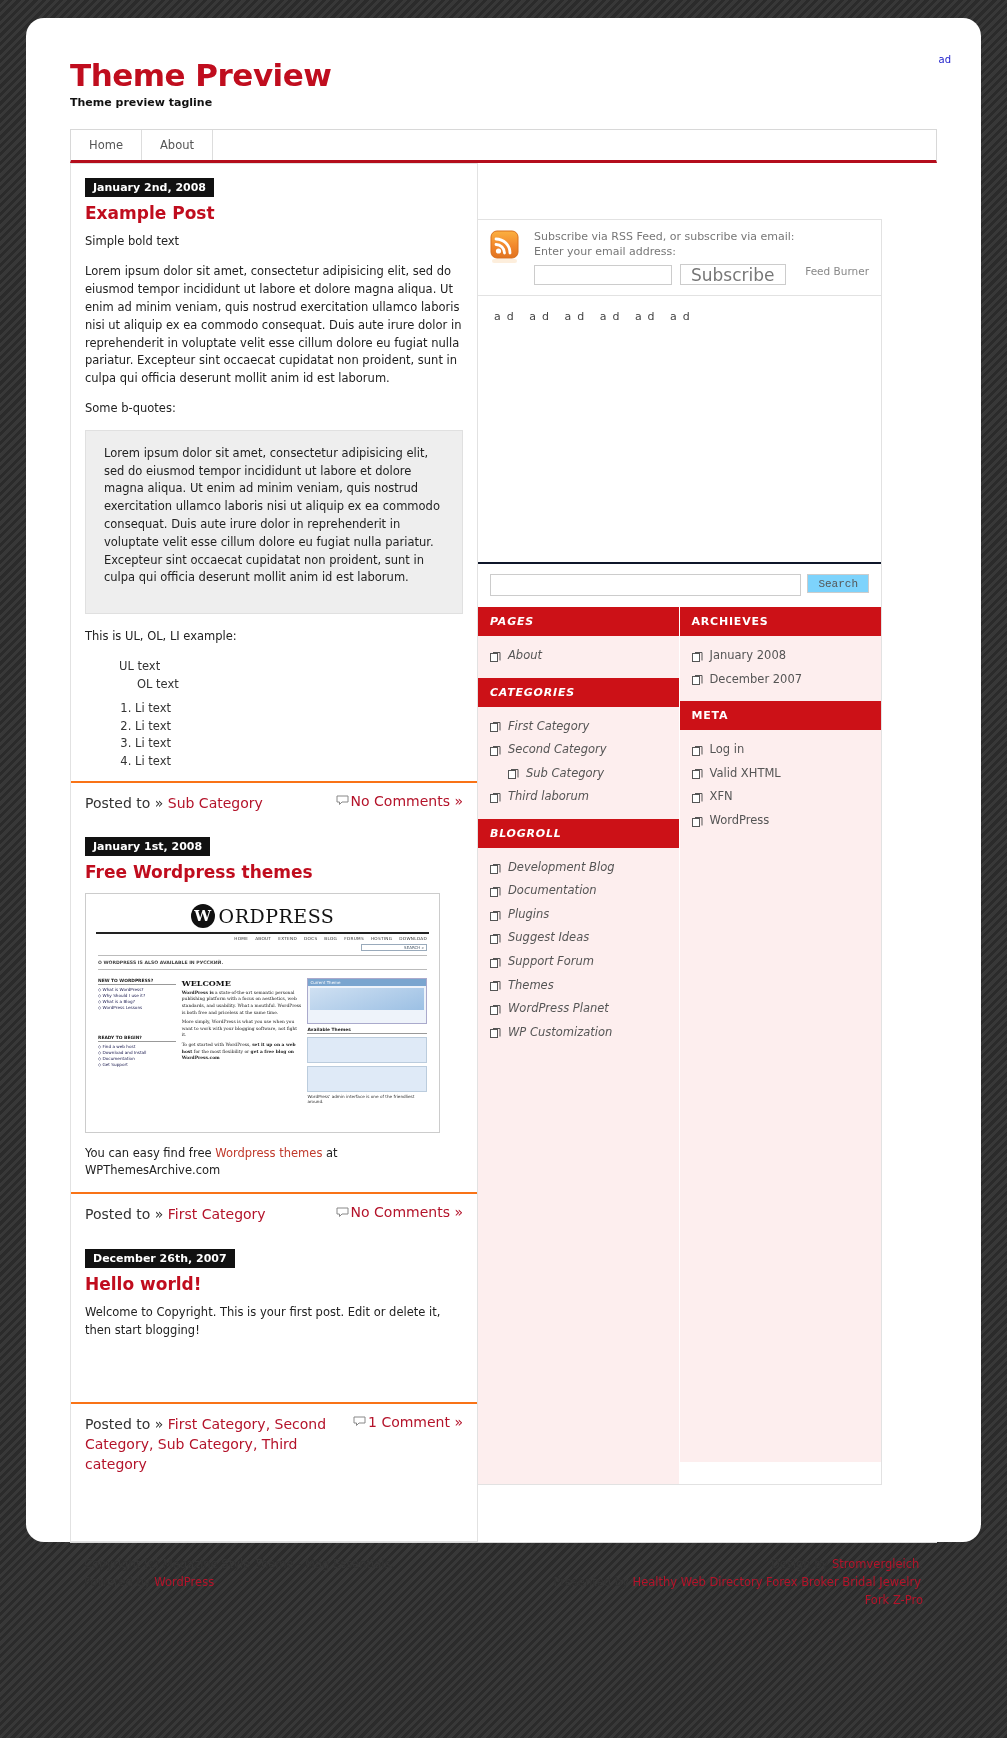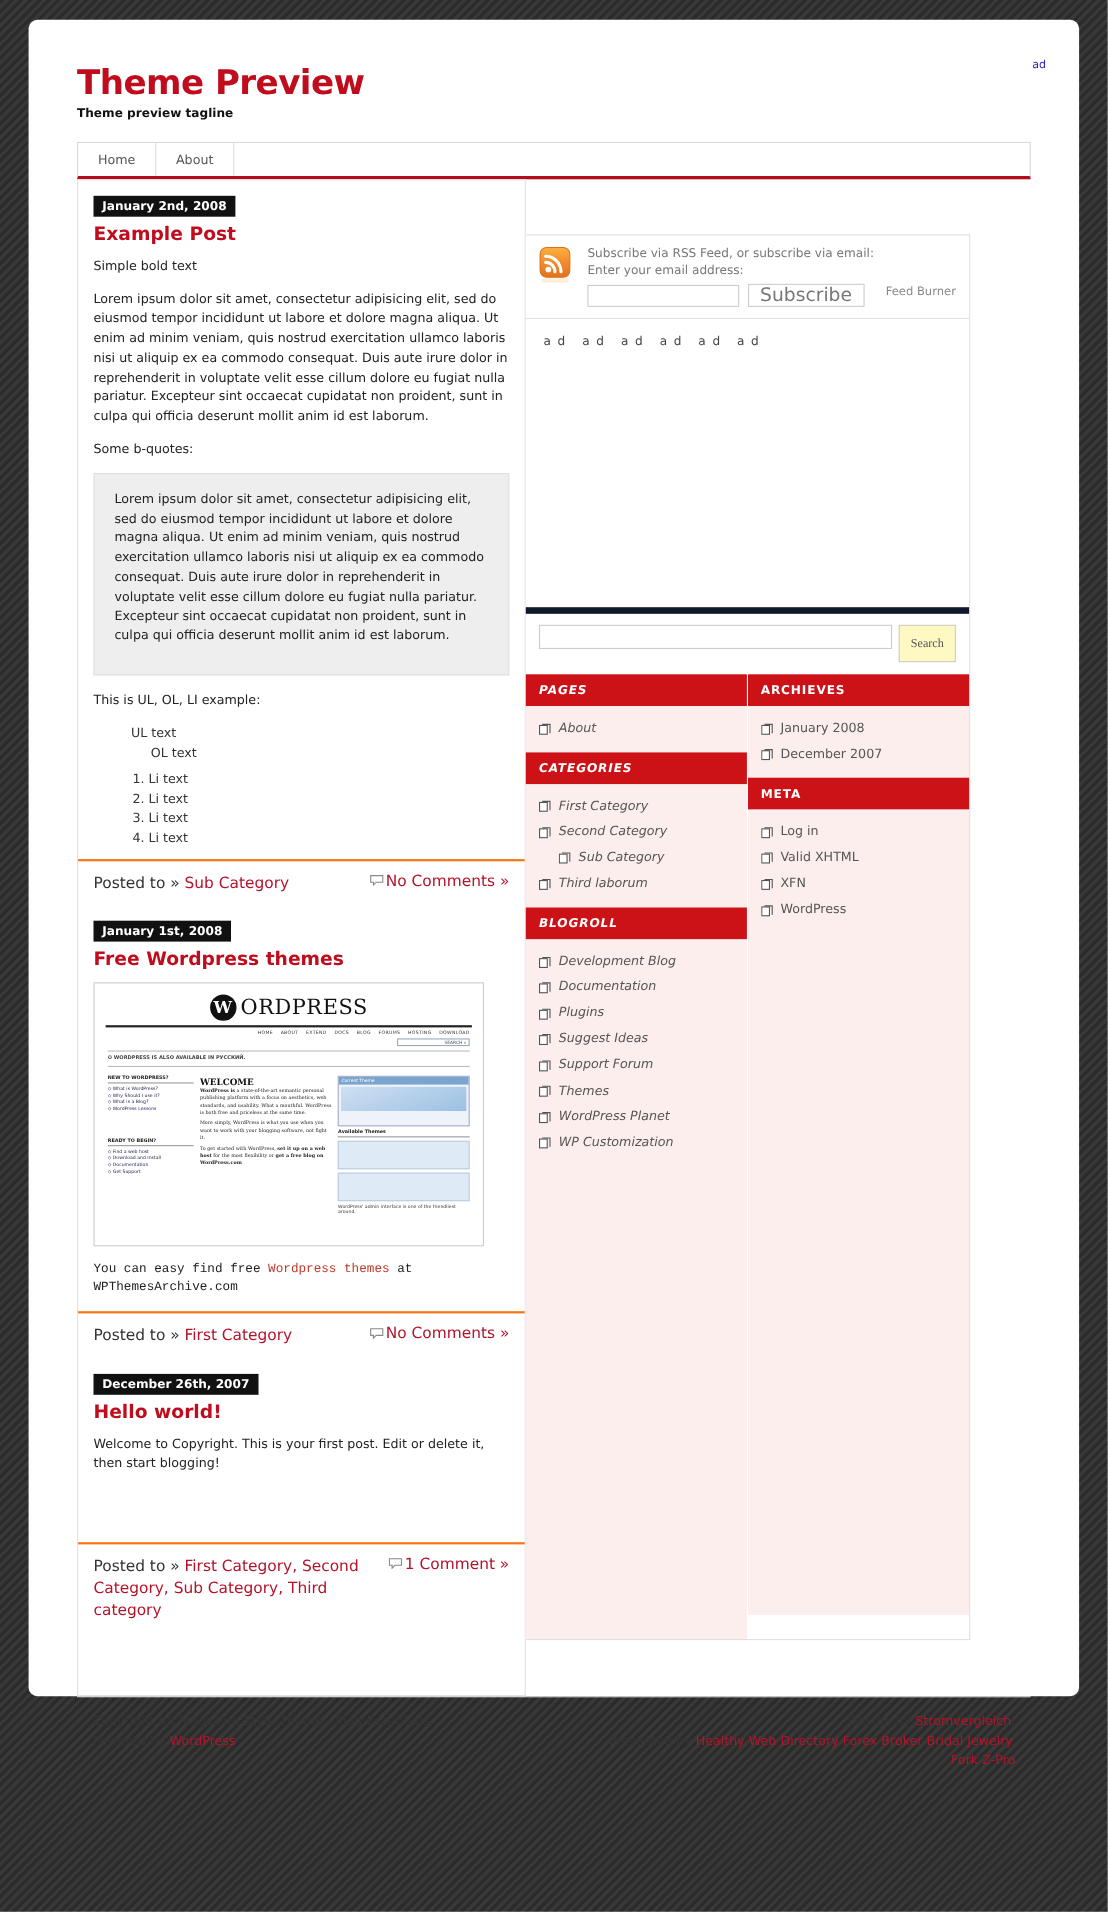--- a/index.html
+++ b/index.html
@@ -8,21 +8,21 @@
     width:1007px; height:1738px;
     background:
       repeating-linear-gradient(135deg, #2b2b2b 0px, #2b2b2b 3px, #383838 3px, #383838 6px);
     font-family:"DejaVu Sans", sans-serif;
     font-size:12px; color:#333;
   }
   .page-shell {
     position:absolute; left:26px; top:18px;
     width:955px; height:1524px;
     background:#fff;
-    border-radius:8px;
+    border-radius:18px;
     padding:22px;
   }
   .inner { width:911px; position:relative; }
 
   
   .site-header { position:relative; padding:18px 0 4px 22px; }
   .site-title {
     font-family:"DejaVu Sans", sans-serif;
     font-weight:bold; font-size:31px; color:#c00d1e;
     letter-spacing:-0.5px; margin:0 0 4px 0; line-height:1.1;
@@ -124,48 +124,48 @@
   .wp-c3 { width:120px; }
   .wp-head-sm { font-size:4.4px; font-weight:bold; color:#222; border-bottom:1px solid #999; padding-bottom:1px; margin-bottom:2px; }
   .wp-li { font-size:4.2px; color:#225; margin-bottom:1px; }
   .wp-h2 { font-size:8px; font-weight:bold; color:#111; margin:0 0 2px 0; font-family:"DejaVu Serif",serif;}
   .wp-para { font-size:4.4px; color:#222; line-height:1.5; font-family:"DejaVu Serif",serif; }
   .wp-box { border:1px solid #aac; background:#eef3fa; height:46px; margin-bottom:3px; position:relative; }
   .wp-box-title { font-size:4px; background:#7aa5cf; color:#fff; padding:1px 2px; }
   .wp-img-ph { background:linear-gradient(160deg,#cfe0f2,#9cc0e4); height:22px; margin:2px; }
   .wp-blue { background:#dfeaf7; border:1px solid #bcd; height:26px; margin-top:3px; }
   .wp-cap { font-size:4.2px; color:#333; margin-top:2px; }
-  .post-body-text { font-size:11.5px; line-height:1.55;font-family:Liberation Mono, monospace; }
+  .post-body-text { font-size:11.5px; line-height:1.55; }
   .post-body-text a { color:#c0392b; text-decoration:none; }
 
   
   .sb-subscribe {
     display:flex; align-items:flex-start; gap:10px;
     padding:10px 12px; border-bottom:1px solid #e2e2e2; position:relative;
   }
   .rss-icon { width:34px; height:34px; flex:none; position:relative; }
   .sub-text { font-size:11px; color:#777; line-height:1.35; }
   .sub-row { display:flex; gap:8px; margin-top:4px; align-items:center; }
   .sub-input {
     width:138px; height:20px; border:1px solid #ccc; background:#fff;
   }
   .sub-btn {
     height:21px; border:1px solid #ccc; background:#fff; color:#777;
     font-size:17px; padding:0 10px; font-family:"DejaVu Sans",sans-serif;
   }
   .feedburner { position:absolute; right:12px; bottom:18px; font-size:10.5px; color:#888; }
   .sb-ads {
-    padding:14px 16px; height:268px; border-bottom:6px solid #0f172a;
+    padding:14px 16px; height:268px; border-bottom:2px solid #0f172a;
     font-size:11px; color:#444; letter-spacing:6px;
   }
   .sb-search { padding:10px 12px; display:flex; gap:6px; border-bottom:1px solid #fff; }
   .search-input { flex:1; height:22px; border:1px solid #ccc; background:#fff; }
   .search-btn {
-    height:34px; border:1px solid #ccc; background:#fef9c3; color:#555;
-    font-size:11px; padding:0 10px; font-family:Liberation Serif, serif;
+    height:19px; border:1px solid #ccc; background:#7dd3fc; color:#555;
+    font-size:11px; padding:0 10px; font-family:Liberation Mono, monospace;
   }
   .widget-cols { display:flex; }
   .wcol { width:50%; }
   .wcol.left { border-right:1px solid #fff;font-style:italic; }
   .widget-title {
     background:#cc1117; color:#fff; font-size:11px; font-weight:bold;
     letter-spacing:0.8px; padding:8px 12px;
   }
   .widget-body { background:#fdeeee; padding:8px 12px 10px 12px; }
   .widget-li {

